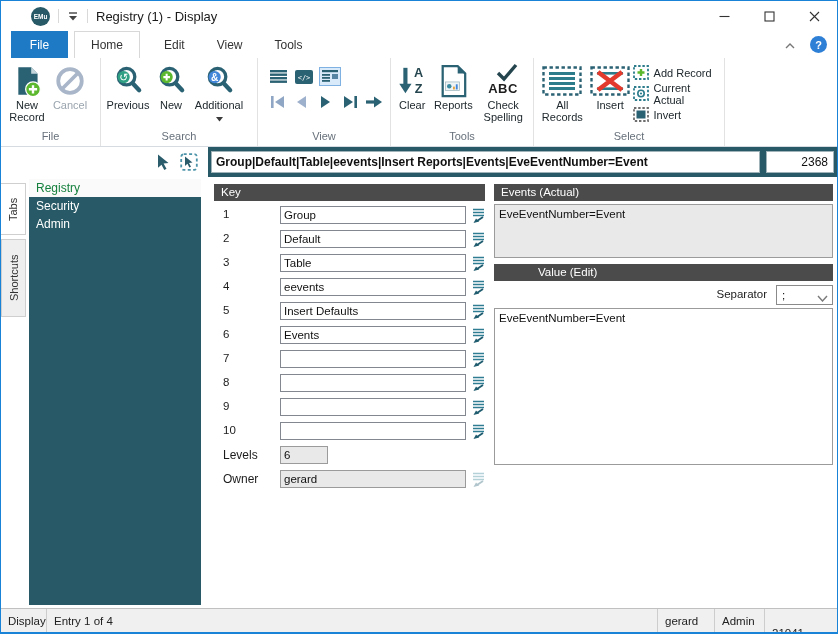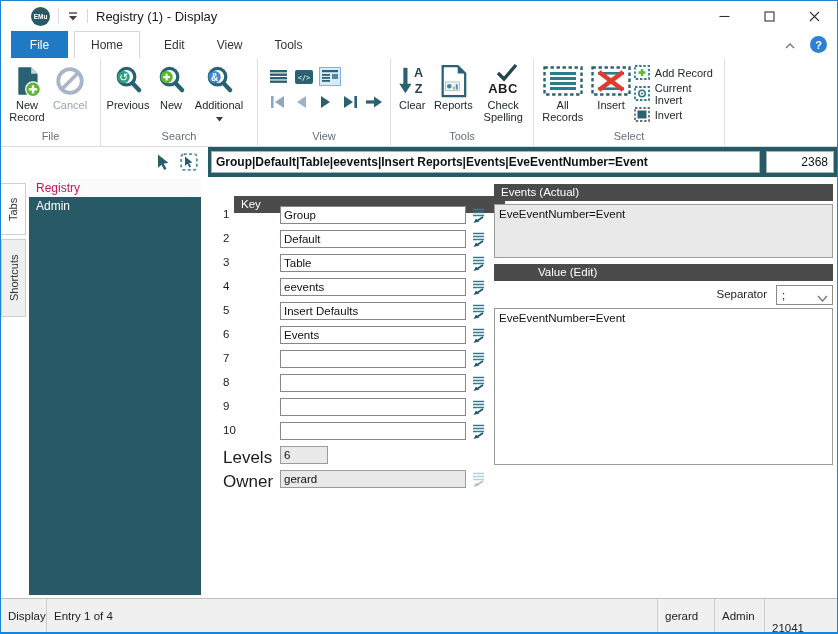--- a/index.html
+++ b/index.html
@@ -58,45 +58,45 @@
   
   .body { flex:1; display:flex; background:#fff; min-height:0; }
   .sidebar { width:207px; position:relative; flex:0 0 auto; }
   .tabstrip { position:absolute; left:0; top:6px; width:25px; display:flex; flex-direction:column; gap:4px; }
   .vtab { writing-mode:vertical-rl; transform:rotate(180deg); font-size:11px; color:#333; display:flex; align-items:center; justify-content:center; padding:8px 0; border:1px solid #cfcfcf; }
   .vtab.sel { background:#fff; border-right:none; }
   .vtab.idle { background:#efefef; }
   .vtab-tabs { height:52px; } .vtab-short { height:78px; }
   .nav-list { position:absolute; left:28px; top:2px; width:172px; bottom:3px; background:#275a66; overflow:hidden; }
   .nav-item { height:18px; line-height:18px; font-size:12px; color:#fff; padding-left:7px; }
-  .nav-item.sel { background:#fafafa; color:#be185d; }
+  .nav-item.sel { background:#fafafa; color:#15803d; }
 
   
   .main { flex:1; position:relative; background:#fff; }
   .panel-hdr { position:absolute; height:17px; background:#4b4b4b; color:#fff; font-size:11.5px; line-height:17px; padding-left:7px; }
-  .hdr-key { left:6px; top:19px; width:271px;margin-left:20px; }
+  .hdr-key { left:6px; top:7px; width:271px; }
   .hdr-actual { left:286px; top:7px; width:339px; }
   .hdr-edit { left:286px; top:87px; width:339px;padding-left:44px; }
   .krow { position:absolute; left:6px; width:275px; height:20px; }
   .knum { position:absolute; left:9px; top:2px; font-size:11.5px; color:#1c1c1c; }
-  .klabel { position:absolute; left:9px; top:2px; font-size:17px; color:#1c1c1c; }
+  .klabel { position:absolute; left:9px; top:2px; font-size:12px; color:#1c1c1c; }
   .kinput { position:absolute; left:66px; top:0; width:186px; height:18px; border:1px solid #828790; font-size:11.5px; font-family:"Liberation Sans",sans-serif; padding:0 3px; color:#111; background:#fff; }
   .kinput.small { width:48px; background:#e9e9e9; border-color:#9b9b9b; }
   .kinput.gray { background:#e9e9e9; border-color:#9b9b9b; }
   .kicon { position:absolute; left:257px; top:1px; width:15px; height:17px; }
   .kicon.faded { opacity:.35; }
   .box-actual { position:absolute; left:286px; top:27px; width:339px; height:54px; background:#e9e9e9; border:1px solid #9b9b9b; font-size:11.5px; color:#111; padding:3px 4px; font-family:"Liberation Sans",sans-serif; resize:none; }
   .sep-row { position:absolute; left:286px; top:108px; width:339px; height:20px; }
   .sep-label { position:absolute; right:66px; top:3px; font-size:11.5px; color:#1c1c1c; }
   .sep-select { position:absolute; right:0; top:0; width:57px; height:20px; border:1px solid #8a8a8a; background:#fff; font-size:11.5px; color:#111; display:flex; align-items:center; padding-left:5px; }
   .sep-select .chev { position:absolute; right:4px; top:6px; }
   .box-edit { position:absolute; left:286px; top:131px; width:339px; height:157px; background:#fff; border:1px solid #9b9b9b; font-size:11.5px; color:#111; padding:3px 4px; font-family:"Liberation Sans",sans-serif; resize:none; }
 
   
-  .statusbar { height:34px; flex:0 0 auto; background:#f0f0f0; border-top:1px solid #c0c0c0; display:flex; align-items:stretch; font-size:11.5px; color:#222; }
+  .statusbar { height:24px; flex:0 0 auto; background:#f0f0f0; border-top:1px solid #c0c0c0; display:flex; align-items:stretch; font-size:11.5px; color:#222; }
   .sb-cell { display:flex; align-items:center; padding:0 7px; border-right:1px solid #cdcdcd; }
   .sb-mode { width:46px; }
   .sb-entry { flex:1; border-right:none; }
   .sb-user { width:58px; border-left:1px solid #cdcdcd; }
   .sb-role { width:50px; }
   .sb-num { width:72px; border-right:none;margin-top:24px; }
 </style>
 </head>
 <body>
 
@@ -361,21 +361,21 @@
                   <path d="M8 4v7M4.5 7.5h7" stroke="#5cb82e" stroke-width="2.4"></path>
                 </svg></span>
             <span>Add Record</span>
           </div>
           <div class="smallbtn">
             <span><svg width="16" height="15" viewBox="0 0 16 15">
                   <rect x="1" y="1" width="14" height="13" fill="none" stroke="#2c7c8c" stroke-width="1.8" stroke-dasharray="2.4 1.8"></rect>
                   <circle cx="8" cy="7.5" r="3.2" fill="none" stroke="#2c7c8c" stroke-width="1.6"></circle>
                   <circle cx="8" cy="7.5" r="1.1" fill="#2c7c8c"></circle>
                 </svg></span>
-            <span>Current Invert</span>
+            <span>Current Actual</span>
           </div>
           <div class="smallbtn">
             <span><svg width="16" height="15" viewBox="0 0 16 15">
                   <rect x="1" y="1" width="14" height="13" fill="none" stroke="#6d6d6d" stroke-width="1.8" stroke-dasharray="2.4 1.8"></rect>
                   <rect x="3.5" y="3.5" width="9" height="8" fill="#2a6173"></rect>
                 </svg></span>
             <span>Invert</span>
           </div>
         </div>
       </div>
@@ -408,20 +408,21 @@
 
   <div class="body">
 
     <div class="sidebar">
       <div class="tabstrip">
         <div class="vtab sel vtab-tabs">Tabs</div>
         <div class="vtab idle vtab-short">Shortcuts</div>
       </div>
       <div class="nav-list">
         <div class="nav-item sel">Registry</div>
+        <div class="nav-item">Security</div>
         <div class="nav-item">Admin</div>
       </div>
     </div>
 
     <div class="main">
 
       <div class="panel-hdr hdr-key">Key</div>
 
       <div class="krow" style="top:29px">
         <span class="knum">1</span>

